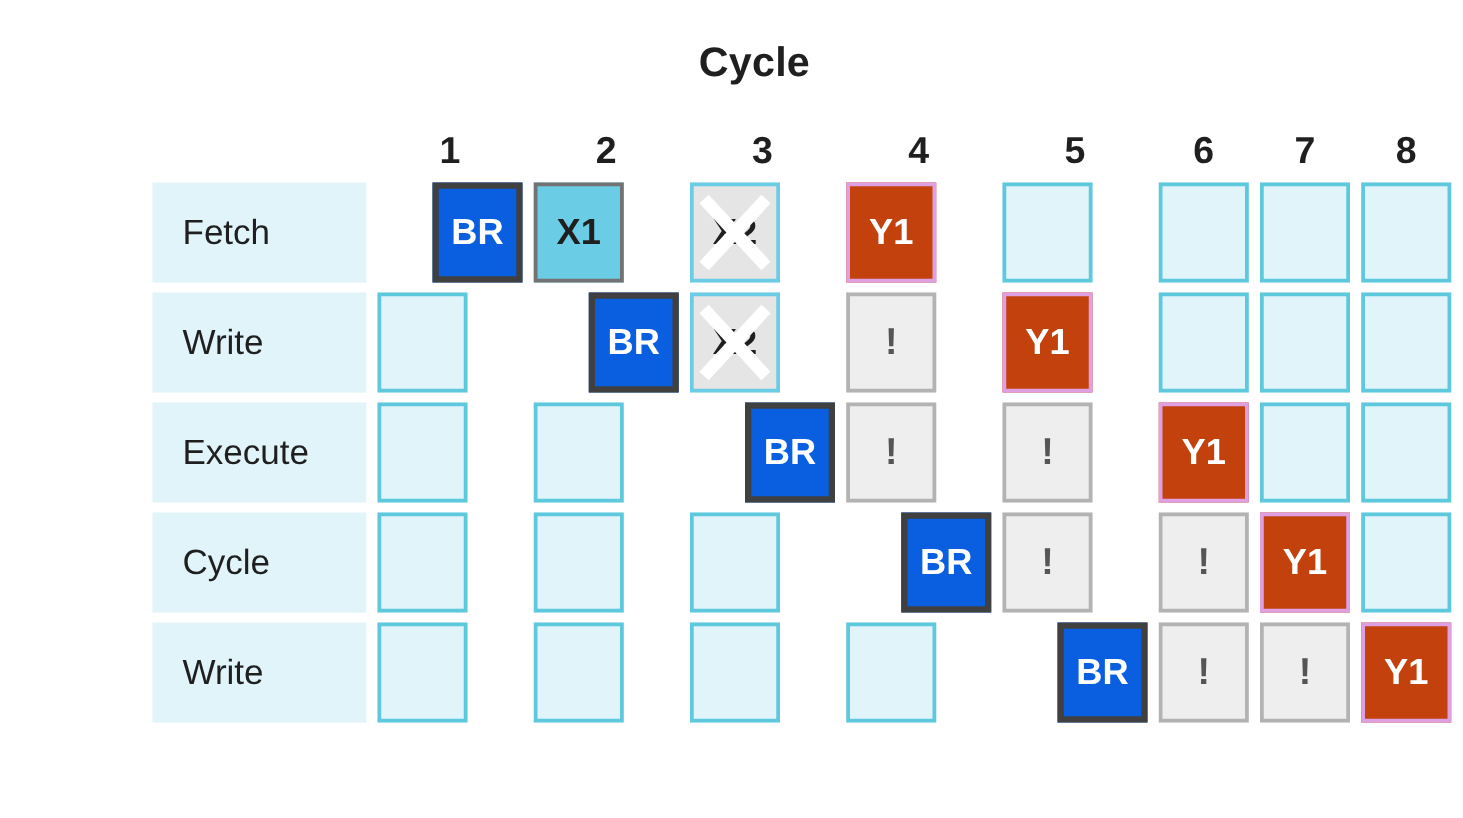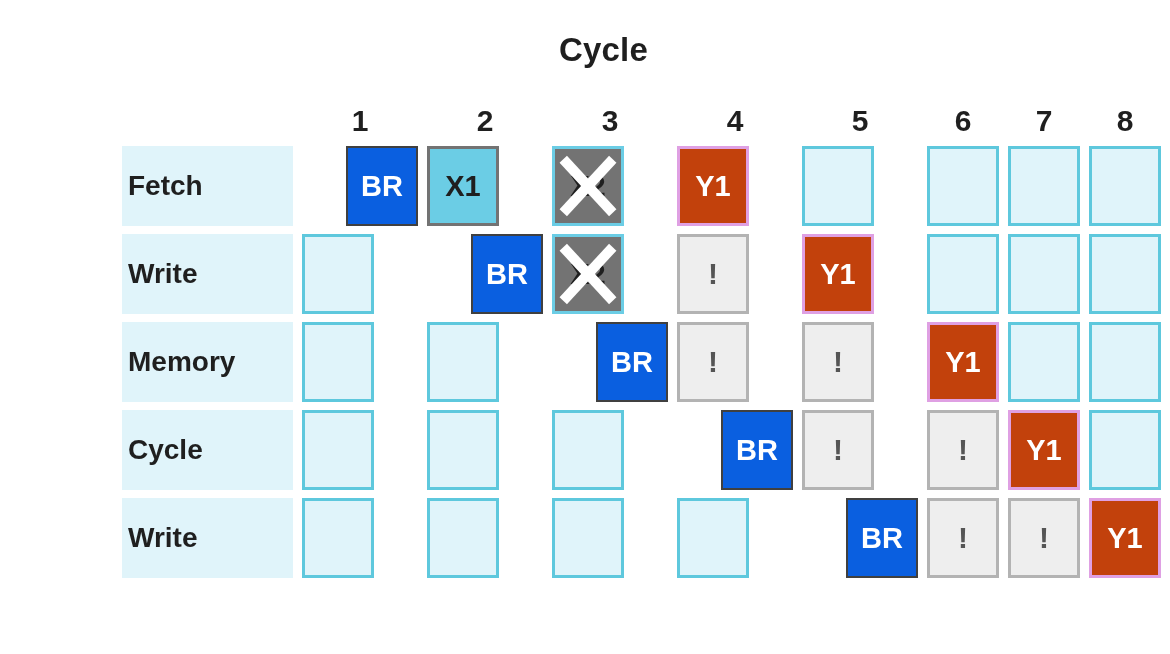--- a/index.html
+++ b/index.html
@@ -74,23 +74,23 @@
 
   
   td.row-label {
     width: 192px;
     height: 80px;
     background: #e0f4fa;
     vertical-align: middle;
   }
   .row-label-text {
     display: block;
-    padding-left: 6px;
+    padding-left: 24px;
     font-size: 28px;
-    font-weight: bold;
+    font-weight: normal;
     color: #1f1f1f;
     line-height: 1;
   }
 
   
   td.cell {
     width: 72px;
     height: 80px;
     padding: 0;
   }
@@ -108,33 +108,33 @@
   }
 
   
   .c-empty {
     background: #e0f4fa;
     border: 3px solid #5ec8dd;
   }
   
   .c-br {
     background: #0a5fe0;
-    border: 2px solid #404040;
+    border: 5px solid #404040;
     color: #ffffff;
     margin-left: 44px;
   }
   
   .c-x1 {
     background: #6bcde5;
     border: 3px solid #737373;
     color: #1f1f1f;
   }
   
   .c-x2 {
-    background: #737373;
+    background: #e5e5e5;
     border: 3px solid #6bcde5;
     color: #1f1f1f;
   }
   
   .c-y1 {
     background: #c2410c;
     border: 3px solid #dfa0e3;
     color: #ffffff;
   }
   
@@ -280,21 +280,21 @@
               </div>
             </td>
             <td class="cell">
               <div class="cell-box c-empty">
                 <span class="cell-text"></span>
               </div>
             </td>
           </tr>
           <tr>
             <td class="row-label">
-              <span class="row-label-text">Memory</span>
+              <span class="row-label-text">Execute</span>
             </td>
             <td class="cell">
               <div class="cell-box c-empty">
                 <span class="cell-text"></span>
               </div>
             </td>
             <td class="cell">
               <div class="cell-box c-empty">
                 <span class="cell-text"></span>
               </div>

